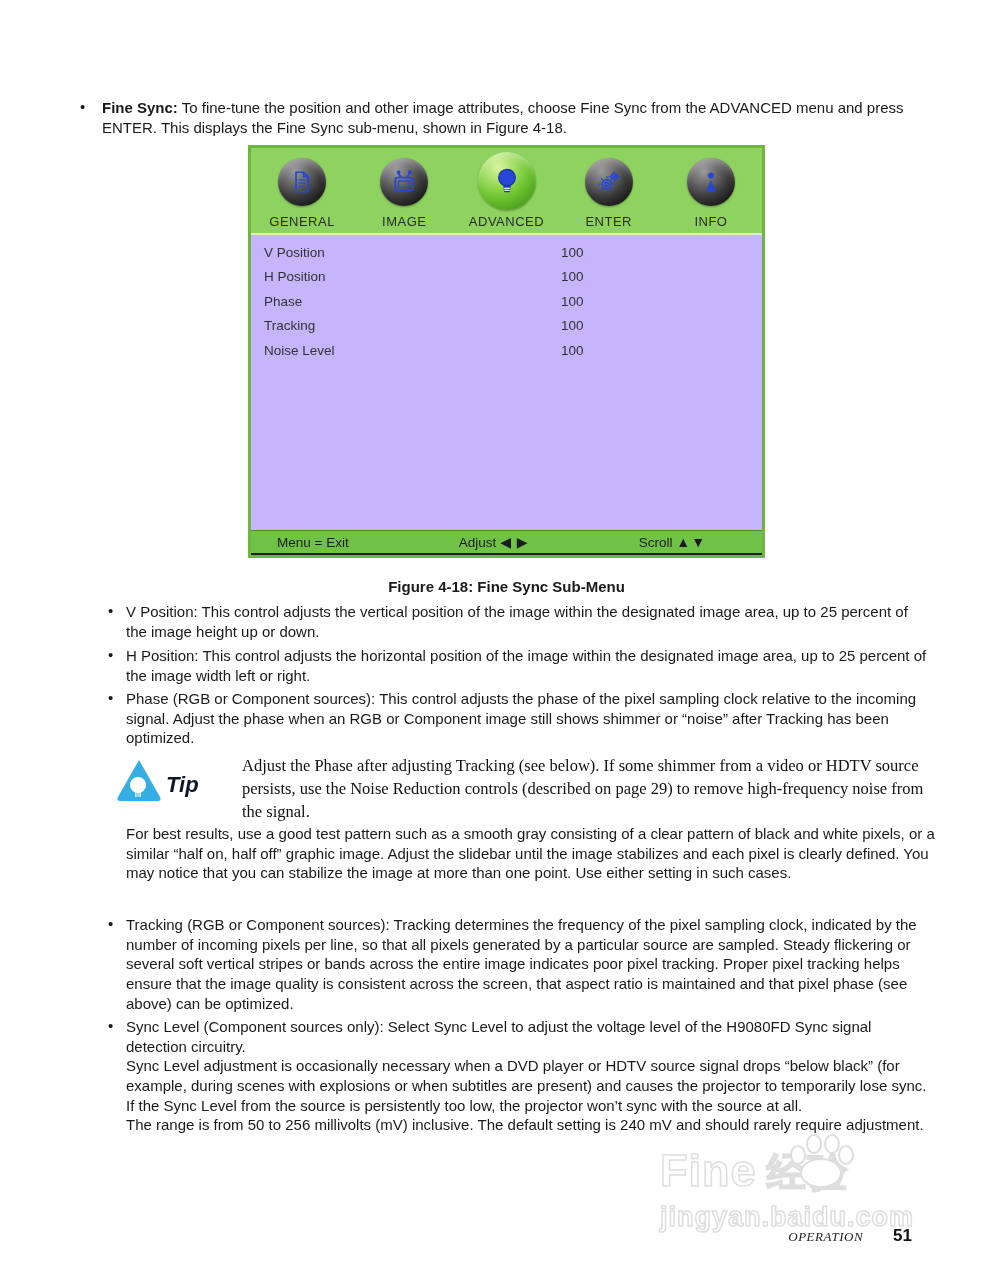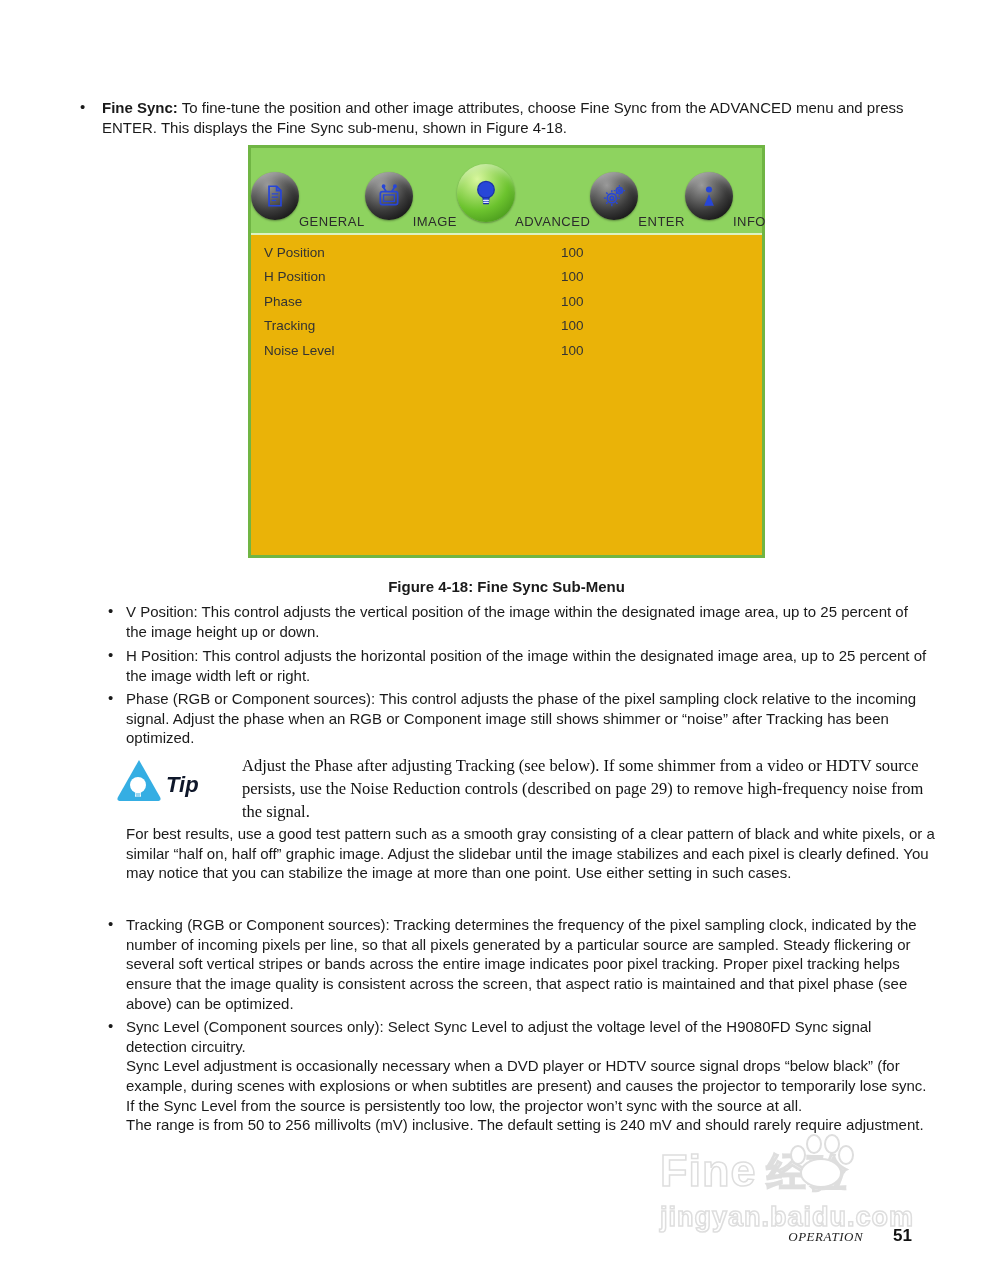--- a/index.html
+++ b/index.html
@@ -11,29 +11,29 @@
   
   .intro{position:absolute;left:80px;top:98px;width:852px;}
   .marker{position:absolute;left:0;top:0;font-size:15px;}
   .intro .txt{margin-left:22px;}
 
   
   .osd{position:absolute;left:248px;top:145px;width:517px;height:413px;
        border:3px solid #70b544;box-sizing:border-box;display:flex;flex-direction:column;
        font-family:"Liberation Sans",sans-serif;}
   .osd-tabs{height:85px;background:#8ed35f;border-bottom:2px solid #ddf2c2;display:flex;}
-  .tab{flex:1;display:flex;flex-direction:row;align-items:center;}
+  .tab{flex:1;display:flex;flex-direction:column;align-items:center;}
   .icon-circle{width:48px;height:48px;border-radius:50%;margin-top:10px;
        background:radial-gradient(circle at 35% 28%,#9a9a9a,#3a3a3a 55%,#050505 95%);
        box-shadow:inset 0 10px 8px -6px rgba(255,255,255,.45), 0 1px 2px rgba(0,0,0,.35);
        display:flex;align-items:center;justify-content:center;}
   .tab.active .icon-circle{width:58px;height:58px;margin-top:4px;
        background:radial-gradient(circle at 35% 26%,#d9f79e,#6cc32e 55%,#3c8a15 95%);}
   .tab-label{margin-top:auto;margin-bottom:4px;font-size:13px;letter-spacing:.5px;color:#2b2b2b;}
-  .osd-items{flex:1;background:#eab308;padding-top:5px;}
+  .osd-items{flex:1;background:#c4b5fd;padding-top:5px;}
   .osd-row{height:24.5px;display:flex;align-items:center;padding-left:13px;
        font-size:13.5px;color:#333;}
   .item-label{width:297px;}
   .osd-bar{height:22px;background:#70c247;border-top:1px solid #4a8f26;border-bottom:2px solid #1e1e1e;
        display:flex;align-items:center;justify-content:space-between;
        padding-left:26px;padding-right:56px;font-size:13.5px;color:#1c1c1c;}
   .arr{font-size:14px;letter-spacing:1px;}
 
   
   .caption{position:absolute;left:248px;top:578px;width:517px;text-align:center;
@@ -164,20 +164,25 @@
       <div class="osd-row">
         <span class="item-label">Tracking</span>
         <span class="item-value">100</span>
       </div>
       <div class="osd-row">
         <span class="item-label">Noise Level</span>
         <span class="item-value">100</span>
       </div>
     </div>
 
+    <div class="osd-bar">
+      <span>Menu = Exit</span>
+      <span><span>Adjust</span> <span class="arr">◀ ▶</span></span>
+      <span><span>Scroll</span> <span class="arr">▲▼</span></span>
+    </div>
   </div>
 
   <div class="caption">Figure 4-18: Fine Sync Sub-Menu</div>
 
   <div class="doc-bullet" style="top:602px;">
     <span class="marker">•</span>
     <p class="body-text txt para">V Position: This control adjusts the vertical position of the image within the designated image area, up to 25 percent of the image height up or down.</p>
   </div>
   <div class="doc-bullet" style="top:646px;">
     <span class="marker">•</span>

